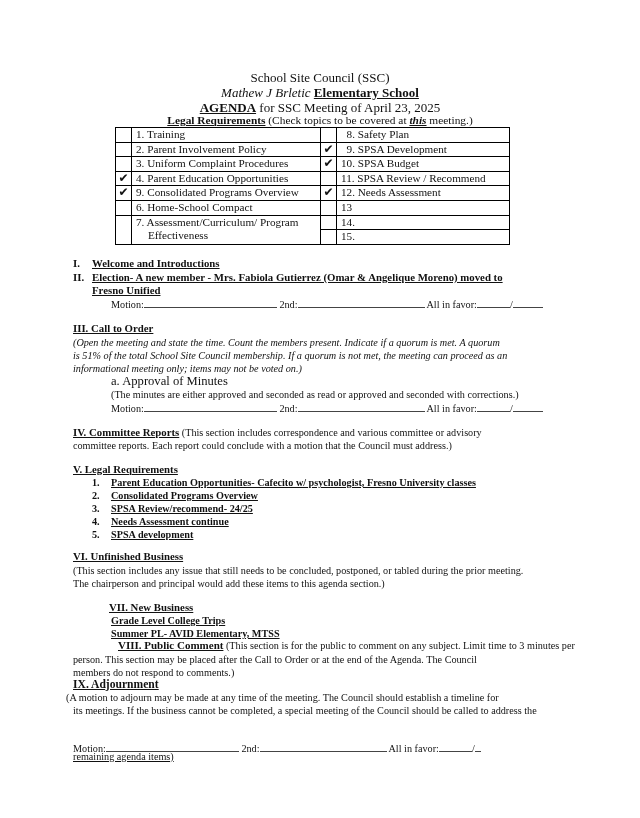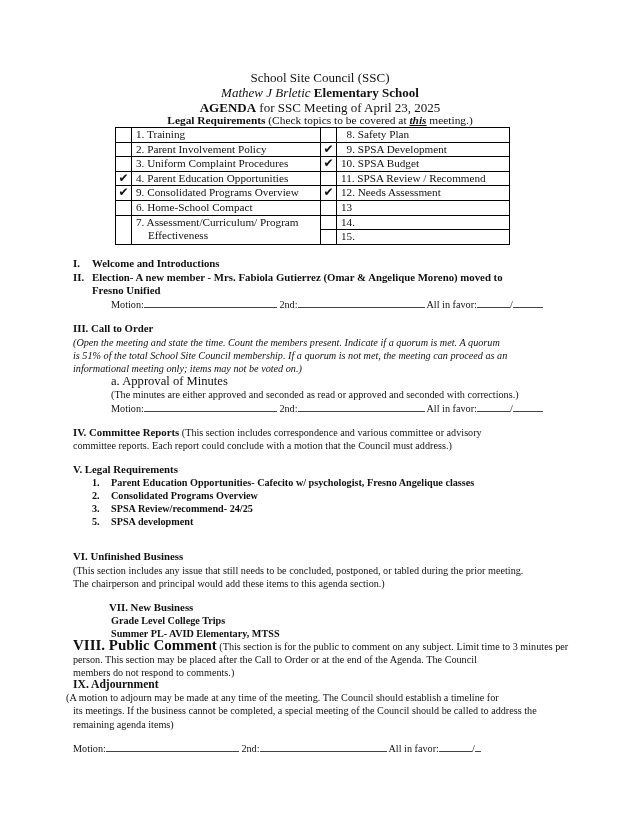--- a/index.html
+++ b/index.html
@@ -9,21 +9,21 @@
   .c { left:0; width:640px; text-align:center; }
   .hdr { font-size:13px; line-height:15px; }
   .legal-title { font-size:11.4px; line-height:13px; }
   table.req { position:absolute; left:115px; top:127px; border-collapse:collapse;
               font-size:11.2px; line-height:13px; }
   table.req td { border:1px solid #000; padding:0 0 0 4px; height:13.6px; vertical-align:top; }
   table.req td.chk { width:15px; padding:0; text-align:center; font-size:12px; }
   table.req td.lbl { width:184px;margin-top:21px; }
   table.req td.lbl2 { width:168px; }
   .sec { font-size:10.8px; line-height:13px; }
-  .b { font-weight:bold; }
+  .b { font-weight:bold;text-decoration:underline; }
   .i { font-style:italic; }
   .small { font-size:10.2px; line-height:13px; }
   .motion { font-size:10.2px; }
   .ul { display:inline-block; border-bottom:1px solid #444; height:10px; vertical-align:baseline; }
 </style>
 </head>
 <body>
 
 <div class="abs c hdr" style="top:70px;">School Site Council (SSC)</div>
 <div class="abs c hdr" style="top:85px;">
@@ -116,42 +116,43 @@
   <span>All in favor:</span><span class="ul" style="width:33px;"></span><span>/</span><span class="ul" style="width:30px;"></span>
 </div>
 
 <div class="abs small" style="left:73px; top:426px;">
   <span class="b" style="font-size:10.8px;">IV.  Committee Reports</span><span> (This section includes correspondence and various committee or advisory</span>
 </div>
 <div class="abs small" style="left:73px; top:439px;">committee reports. Each report could conclude with a motion that the Council must address.)</div>
 
 <div class="abs sec b" style="left:73px; top:463px;">V. Legal Requirements</div>
 <div class="abs small b" style="left:92px; top:476px;">
-  <div><span style="display:inline-block; width:19px;">1.</span><span>Parent Education Opportunities- Cafecito w/ psychologist, Fresno Angelique classes</span></div>
+  <div><span style="display:inline-block; width:19px;">1.</span><span>Parent Education Opportunities- Cafecito w/ psychologist, Fresno University classes</span></div>
   <div><span style="display:inline-block; width:19px;">2.</span><span>Consolidated Programs Overview</span></div>
   <div><span style="display:inline-block; width:19px;">3.</span><span>SPSA Review/recommend- 24/25</span></div>
+  <div><span style="display:inline-block; width:19px;">4.</span><span>Needs Assessment continue</span></div>
   <div><span style="display:inline-block; width:19px;">5.</span><span>SPSA development</span></div>
 </div>
 
 <div class="abs sec b" style="left:73px; top:550px;">VI. Unfinished Business</div>
 <div class="abs small" style="left:73px; top:564px;">(This section includes any issue that still needs to be concluded, postponed, or tabled during the prior meeting.</div>
 <div class="abs small" style="left:73px; top:577px;">The chairperson and principal would add these items to this agenda section.)</div>
 
 <div class="abs sec b" style="left:73px; top:601px;margin-left:36px;">VII. New Business</div>
 <div class="abs small b" style="left:111px; top:614px;">Grade Level College Trips</div>
 <div class="abs small b" style="left:111px; top:627px;">Summer PL- AVID Elementary, MTSS</div>
 
 <div class="abs small" style="left:73px; top:639px;">
-  <span class="b" style="font-size:15px;">VIII. Public Comment</span><span> (This section is for the public to comment on any subject. Limit time to 3 minutes per</span>
+  <span class="b" style="font-size:11px;margin-left:45px;">VIII. Public Comment</span><span> (This section is for the public to comment on any subject. Limit time to 3 minutes per</span>
 </div>
 <div class="abs small" style="left:73px; top:653px;">person. This section may be placed after the Call to Order or at the end of the Agenda. The Council</div>
 <div class="abs small" style="left:73px; top:666px;">members do not respond to comments.)</div>
 
 <div class="abs b" style="left:73px; top:678px; font-size:11.6px; line-height:13px;">IX. Adjournment</div>
 <div class="abs small" style="left:66px; top:691px;">(A motion to adjourn may be made at any time of the meeting. The Council should establish a timeline for</div>
 <div class="abs small" style="left:73px; top:704px;">its meetings. If the business cannot be completed, a special meeting of the Council should be called to address the</div>
-<div class="abs small" style="left:73px; top:718px;">remaining agenda items)</div>
+<div class="abs small" style="left:73px; top:750px;text-decoration:underline;">remaining agenda items)</div>
 
 <div class="abs motion" style="left:73px; top:741px;">
   <span>Motion:</span><span class="ul" style="width:133px;"></span>
   <span>2nd:</span><span class="ul" style="width:127px;"></span>
   <span>All in favor:</span><span class="ul" style="width:33px;"></span><span>/</span><span class="ul" style="width:6px;"></span>
 </div>
 
 </body></html>

